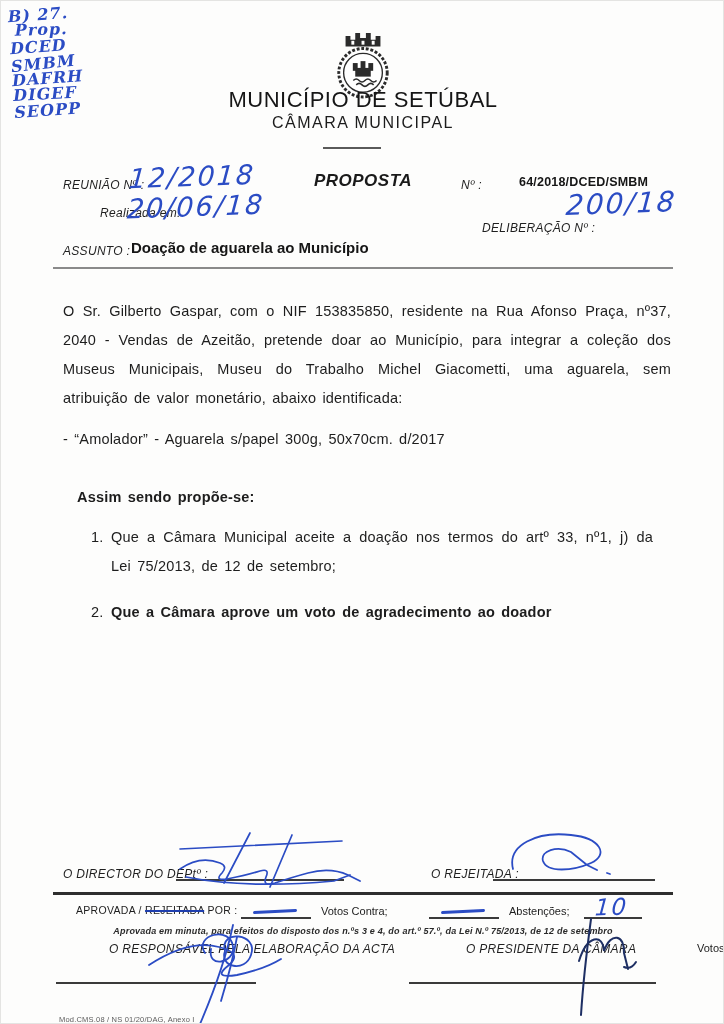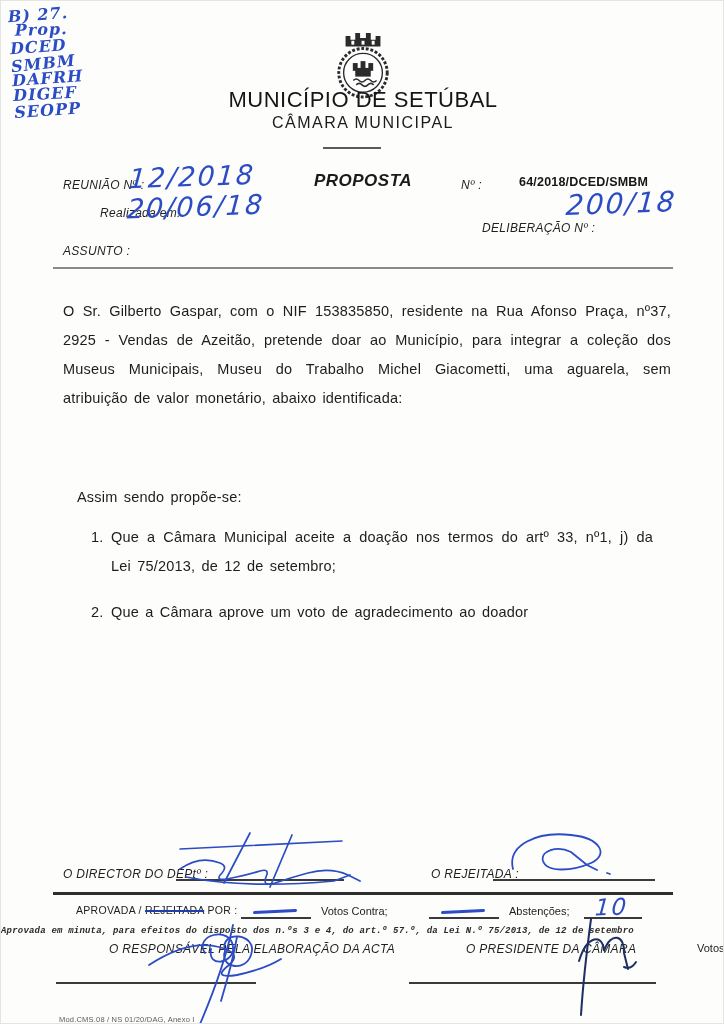--- a/index.html
+++ b/index.html
@@ -43,41 +43,41 @@
 
   .assunto-lbl{left:62px;top:243px;font-size:12px;}
   .assunto-val{left:130px;top:238px;font-size:15px;font-weight:bold;color:#161616;}
   .rule{left:52px;top:266px;width:620px;height:2px;background:#8a8a8a;}
 
   
   .bodytext{font-size:14.5px;line-height:29px;color:#1d1d1d;text-align:justify;
     word-spacing:2px;letter-spacing:.2px;}
   .p1{left:62px;top:296px;width:608px;}
   .itemline{left:62px;top:424px;width:608px;text-align:left;}
-  .intro{left:76px;top:482px;width:500px;text-align:left;}
+  .intro{left:76px;top:482px;width:500px;text-align:left;font-weight:bold;}
   .li{display:flex;}
   .li .num{width:20px;flex:0 0 20px;}
   .li1{left:90px;top:522px;width:562px;}
   .li1 .txt{width:542px;text-align:justify;}
   .li2{left:90px;top:597px;width:562px;}
-  .li2 .txt{text-align:right;}
+  .li2 .txt{text-align:right;font-weight:bold;}
 
   
   .sig-lbl{font-style:italic;font-size:12px;color:#1f1f1f;letter-spacing:.3px;white-space:nowrap;}
   .sigline{height:2px;background:#3a3a3a;}
   .thickline{left:52px;top:891px;width:620px;height:3px;background:#2e2e2e;}
 
   .vote-row{font-size:11px;color:#1d1d1d;white-space:nowrap;}
   .caps-sm{font-size:10.5px;letter-spacing:.3px;}
   .struck{text-decoration:line-through;text-decoration-thickness:2px;text-decoration-color:#1f3fae;}
   .voteline{height:1.5px;background:#3a3a3a;}
   .bluedash{height:2.5px;background:#2b4cc4;border-radius:2px;transform:rotate(-3deg);}
 
-  .minuta{left:0;top:925px;width:724px;font-size:9px;
-    font-style:italic;font-weight:bold;color:#2a2a2a;letter-spacing:.2px;font-family:Liberation Mono, monospace;}
+  .minuta{left:0;top:925px;width:724px;text-align:center;font-size:9px;
+    font-style:italic;font-weight:bold;color:#2a2a2a;letter-spacing:.2px;}
 
   .footer{left:58px;top:988px;font-size:7.5px;color:#5c5c5c;letter-spacing:.2px;margin-top:26px;}
 
   svg.sig{overflow:visible;}
 </style>
 </head>
 <body>
 
 <div class="page">
 
@@ -117,23 +117,25 @@
   <div class="abs proposta">PROPOSTA</div>
   <div class="abs lbl" style="left:460px;top:177px;">Nº :</div>
   <div class="abs num-val" style="left:518px;top:174px;">64/2018/DCED/SMBM</div>
 
   <div class="abs lbl" style="left:75px;top:205px;margin-left:24px;">Realizada em:</div>
   <div class="abs hand" style="left:126px;top:190px;font-size:27px;">20/06/18</div>
   <div class="abs lbl" style="left:460px;top:220px;margin-left:21px;">DELIBERAÇÃO Nº :</div>
   <div class="abs hand" style="left:565px;top:186px;font-size:28px;">200/18</div>
 
   <div class="abs lbl assunto-lbl">ASSUNTO :</div>
+  <div class="abs assunto-val">Doação de aguarela ao Município</div>
   <div class="abs rule"></div>
 
-  <div class="abs bodytext p1">O Sr. Gilberto Gaspar, com o NIF 153835850, residente na Rua Afonso Praça, nº37, 2925 - Vendas de Azeitão, pretende doar ao Município, para integrar a coleção dos Museus Municipais, Museu do Trabalho Michel Giacometti, uma aguarela, sem atribuição de valor monetário, abaixo identificada:</div>
+  <div class="abs bodytext p1">O Sr. Gilberto Gaspar, com o NIF 153835850, residente na Rua Afonso Praça, nº37, 2040 - Vendas de Azeitão, pretende doar ao Município, para integrar a coleção dos Museus Municipais, Museu do Trabalho Michel Giacometti, uma aguarela, sem atribuição de valor monetário, abaixo identificada:</div>
+  <div class="abs bodytext itemline">- “Amolador”  -  Aguarela s/papel 300g, 50x70cm. d/2017</div>
   <div class="abs bodytext intro">Assim sendo propõe-se:</div>
 
   <div class="abs bodytext li li1">
     <span class="num">1.</span>
     <span class="txt">Que a Câmara Municipal aceite a doação nos termos do artº 33, nº1, j) da Lei 75/2013, de 12 de setembro;</span>
   </div>
   <div class="abs bodytext li li2">
     <span class="num">2.</span>
     <span class="txt">Que a Câmara aprove um voto de agradecimento ao doador</span>
   </div>

